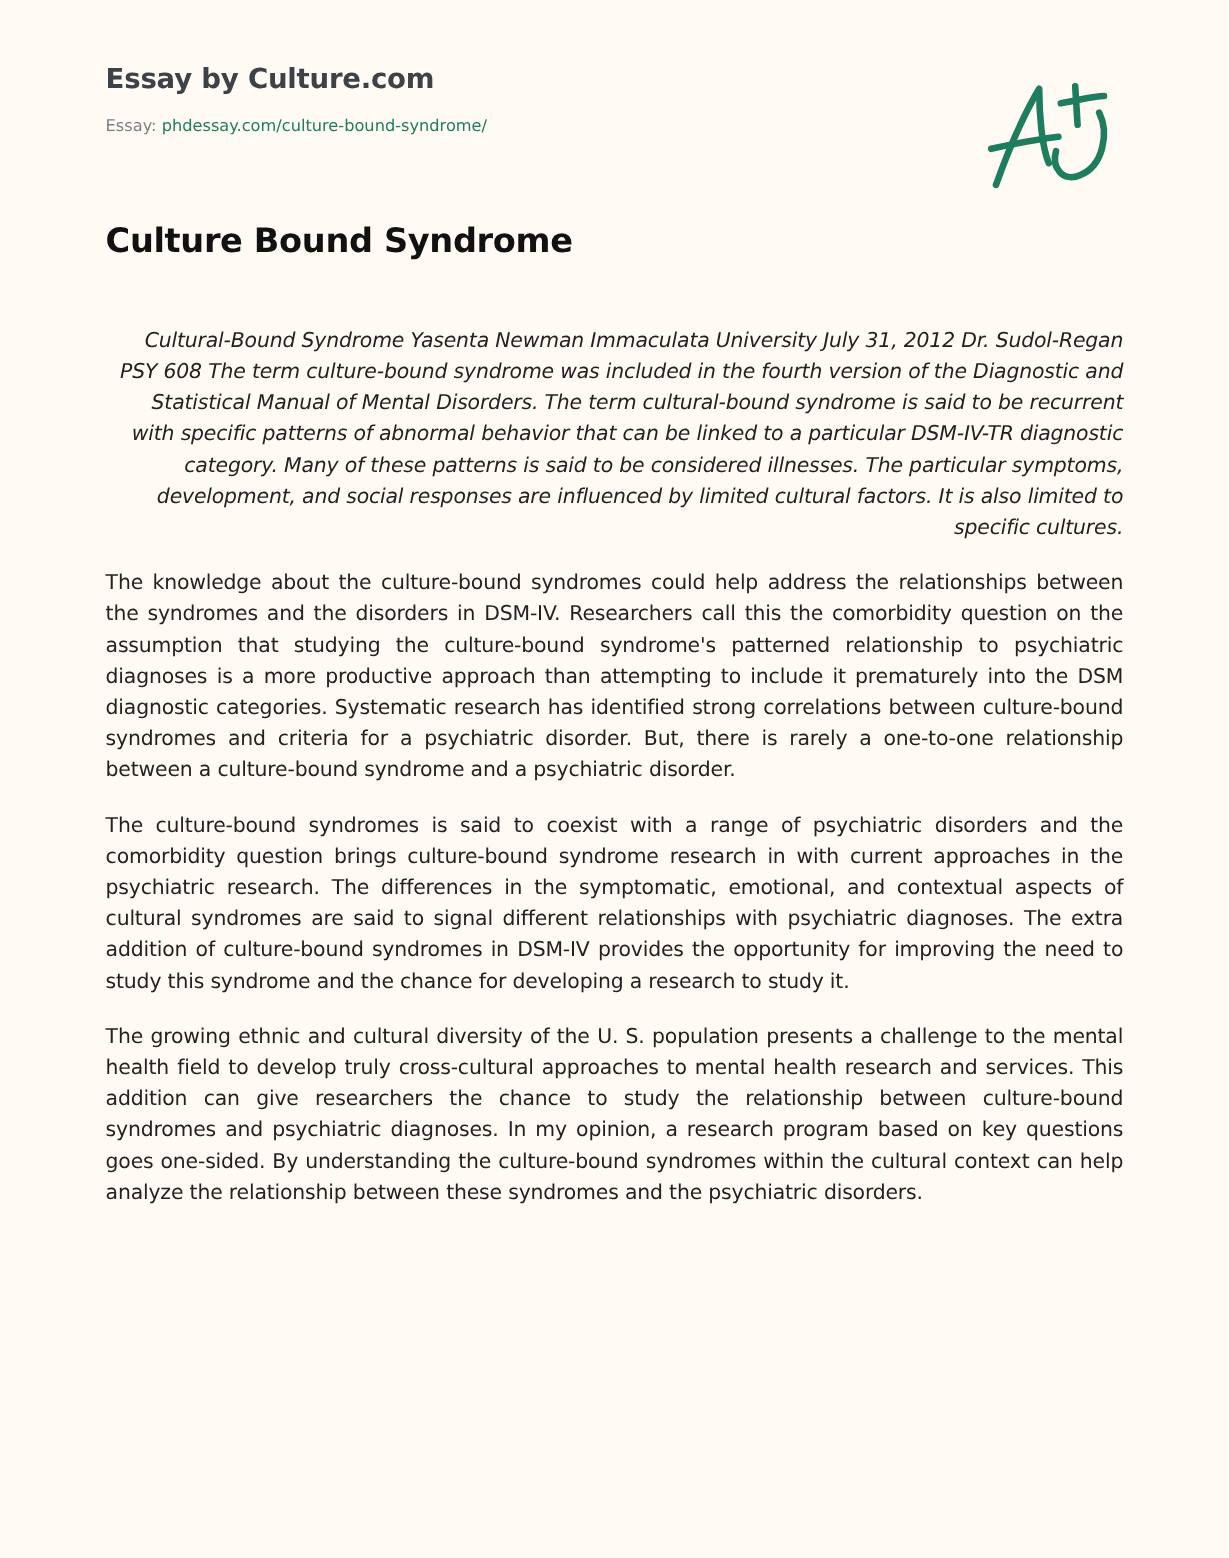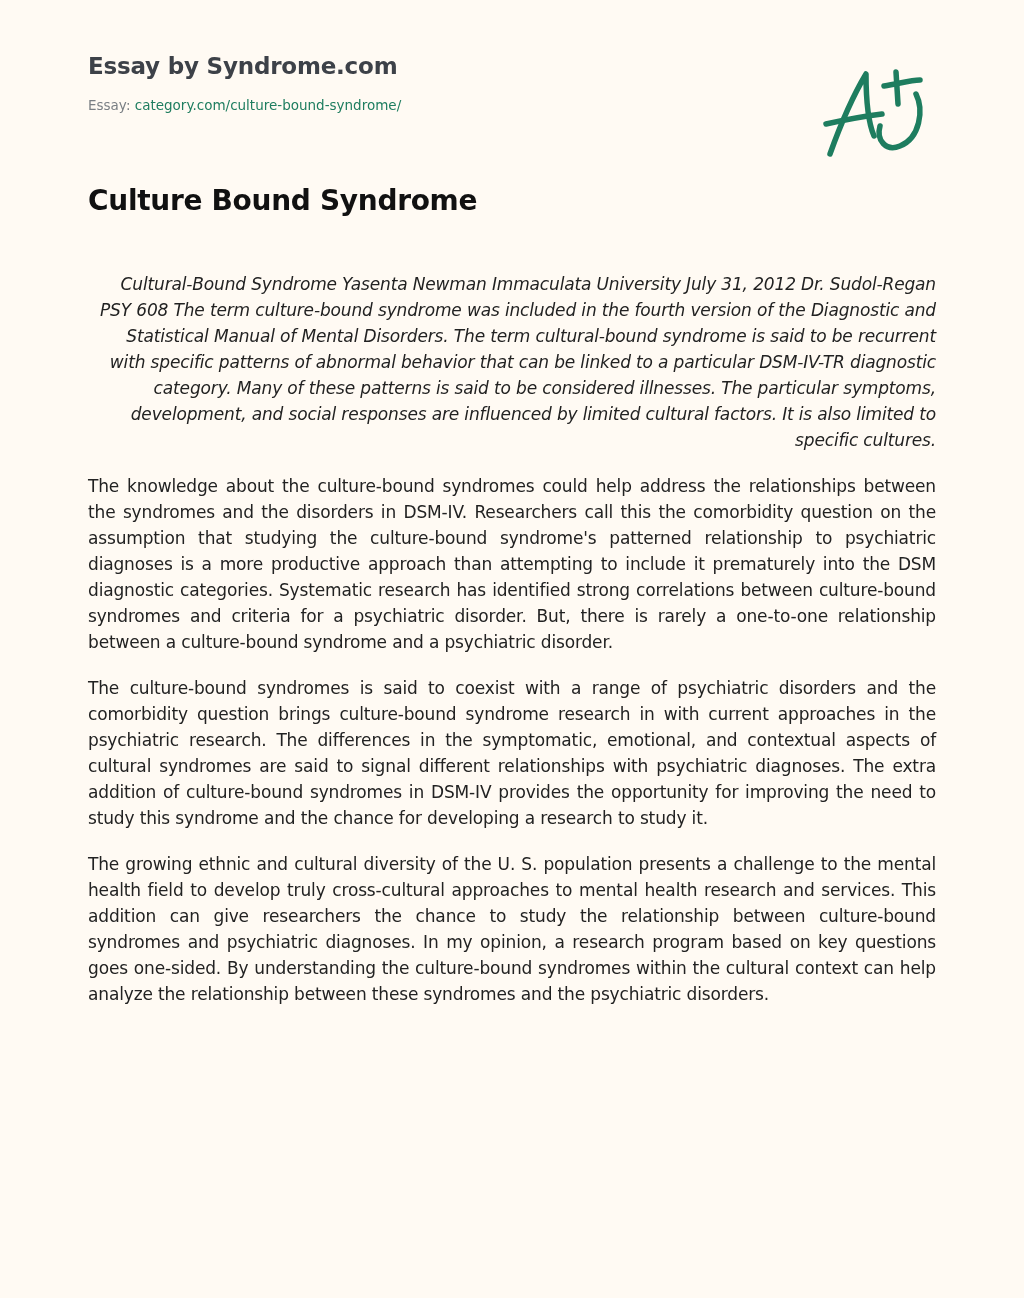--- a/index.html
+++ b/index.html
@@ -74,23 +74,23 @@
     }
     .content p.left {
       text-align: right;
       font-style: italic;
     }
   </style>
 </head>
 <body>
 
 <div class="header">
-  <h2 class="brand">Essay by Syndrome.com</h2>
+  <h2 class="brand">Essay by Culture.com</h2>
   <div class="source">
-    <span>Essay: </span><a>category.com/culture-bound-syndrome/</a>
+    <span>Essay: </span><a>phdessay.com/culture-bound-syndrome/</a>
   </div>
 </div>
 
 <div class="logo">
   <svg width="108" height="96" viewBox="0 0 108 96" xmlns="http://www.w3.org/2000/svg">
     <g fill="none" stroke="#1e7d5f" stroke-width="5.5" stroke-linecap="round" stroke-linejoin="round">
 
       <path d="M8 90 C 18 62, 32 30, 44 10 C 44 30, 46 58, 52 72"></path>
 
       <path d="M4 60 C 22 56, 44 52, 60 50"></path>

